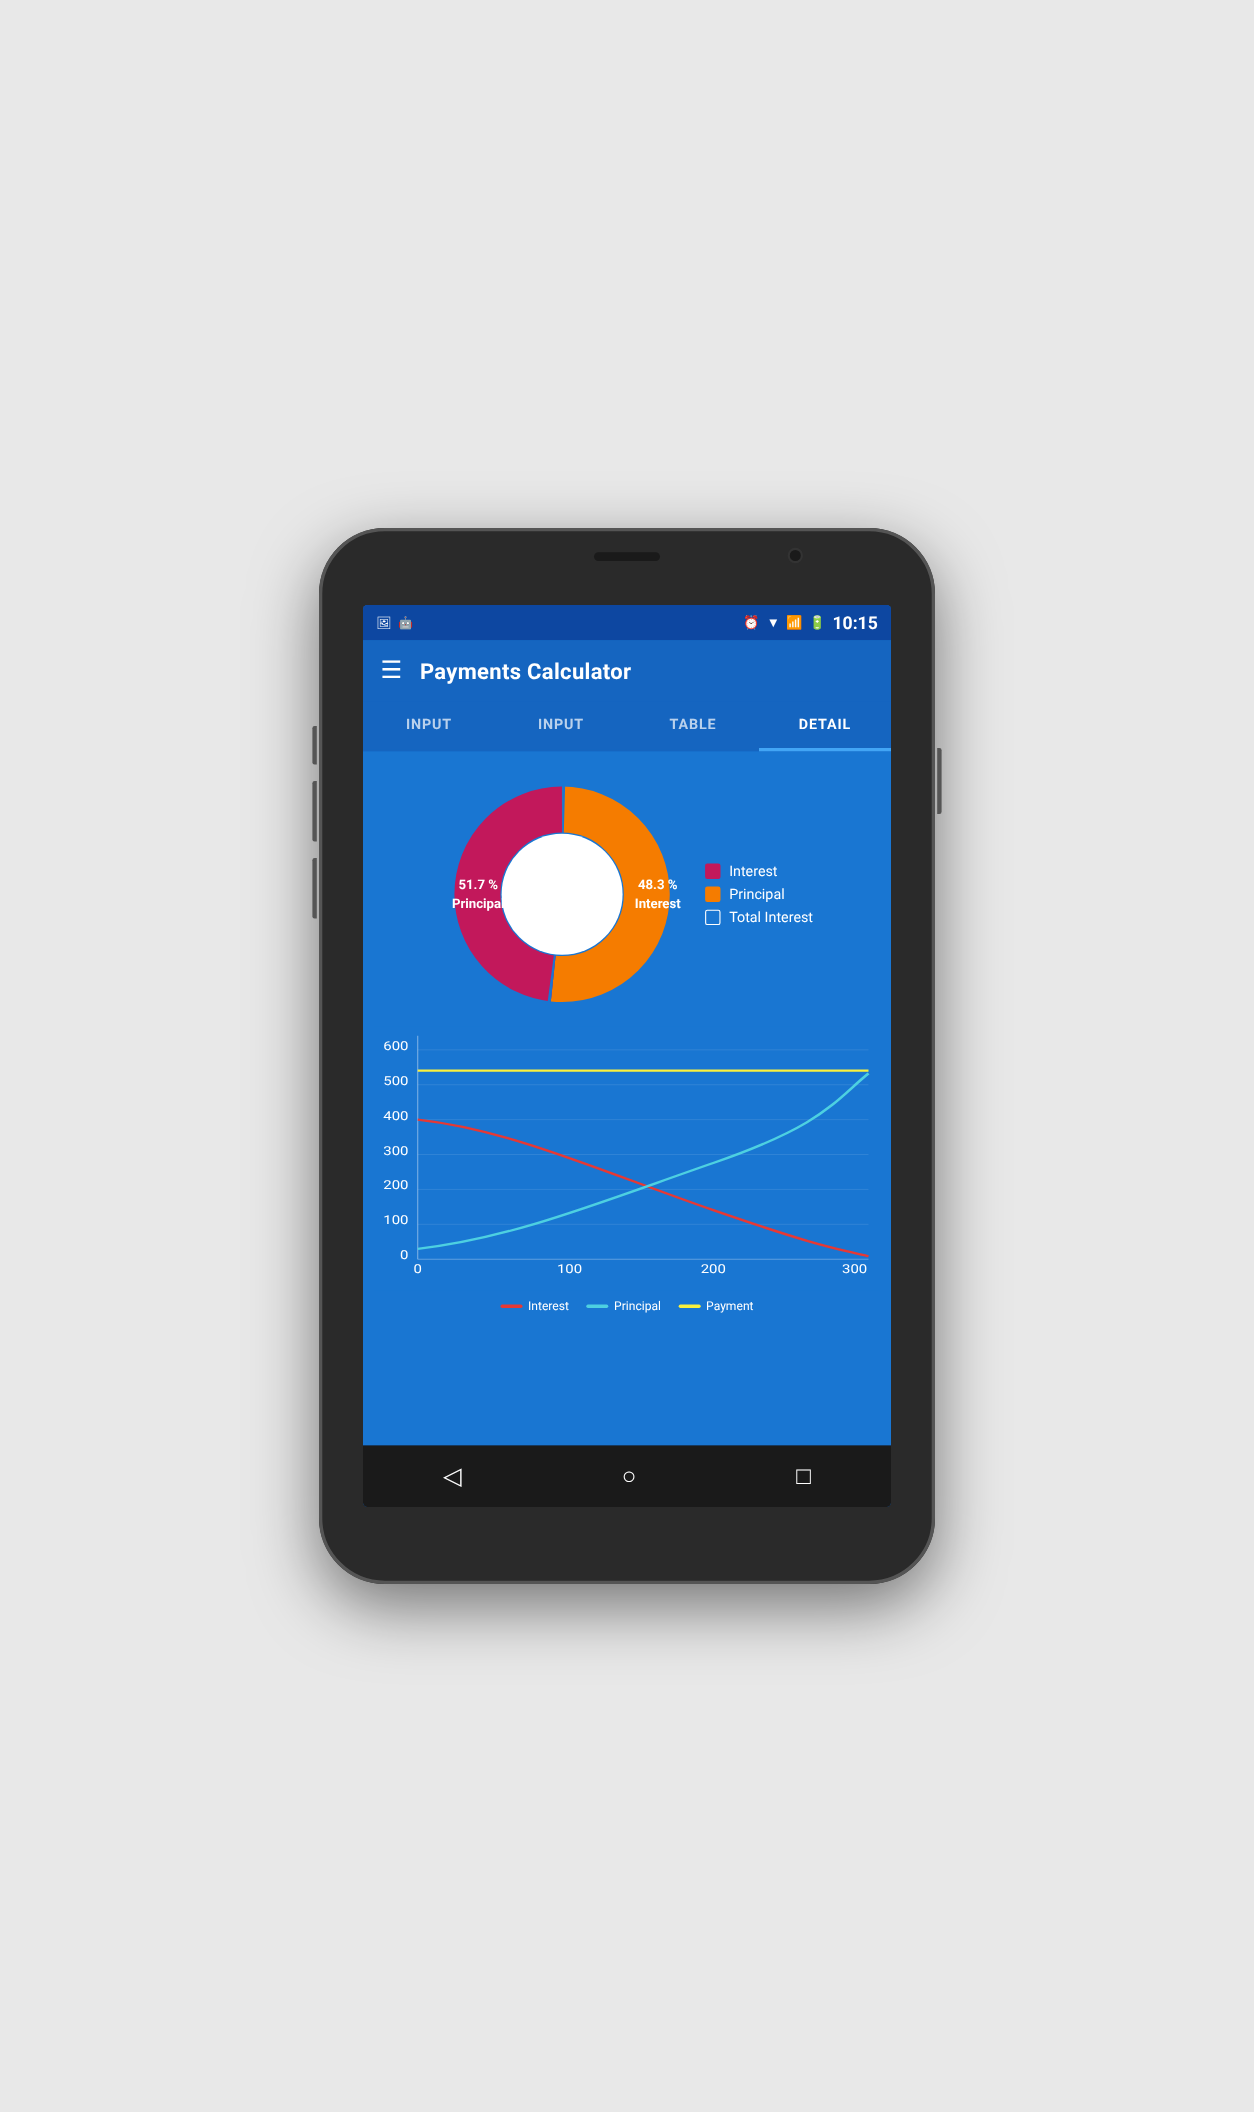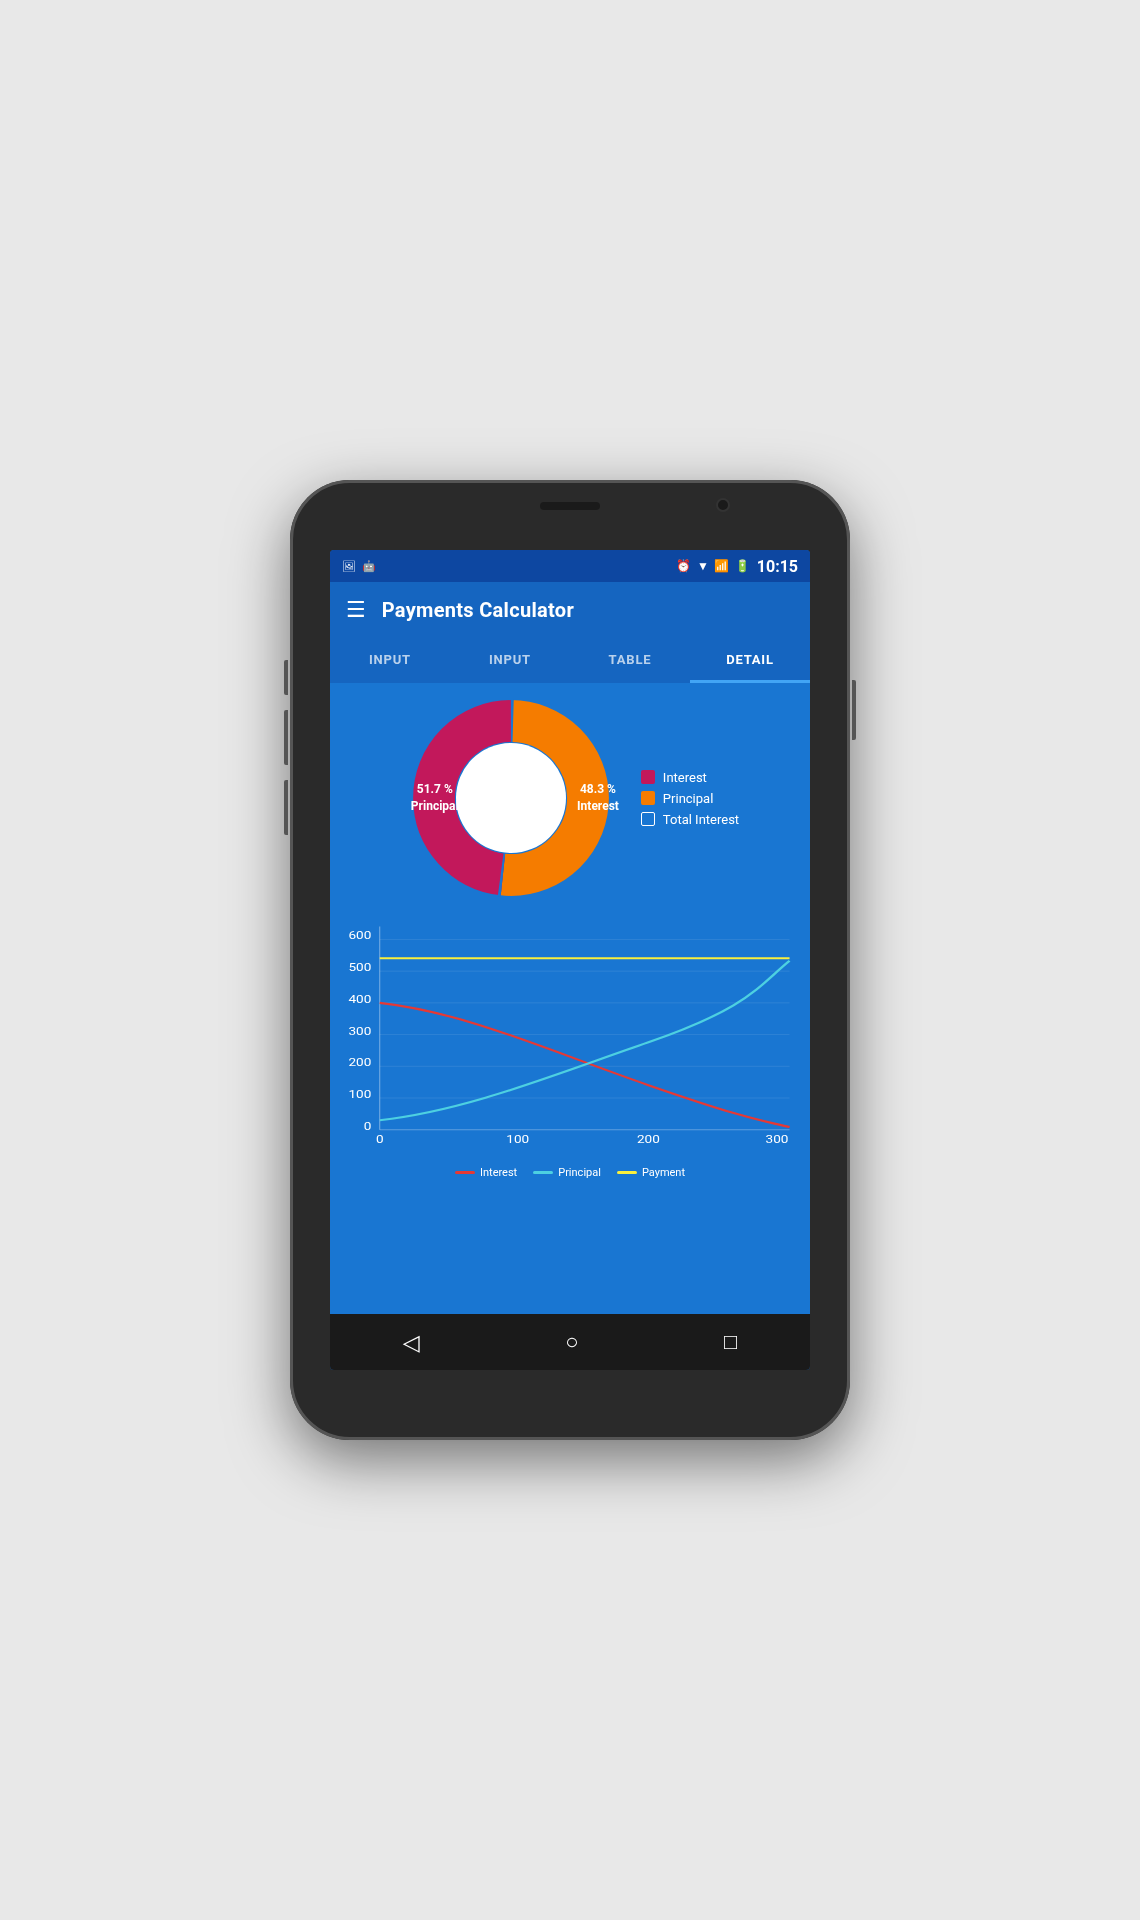--- a/index.html
+++ b/index.html
@@ -164,21 +164,21 @@
     }
 
     
     .chart-area {
       flex: 1;
       background: #1976d2;
       overflow: hidden;
       display: flex;
       flex-direction: column;
       align-items: center;
-      padding: 5px 10px 10px;
+      padding: 20px 10px 10px;
       gap: 10px;
     }
 
     
     .donut-section {
       display: flex;
       align-items: center;
       justify-content: center;
       gap: 20px;
       width: 100%;

